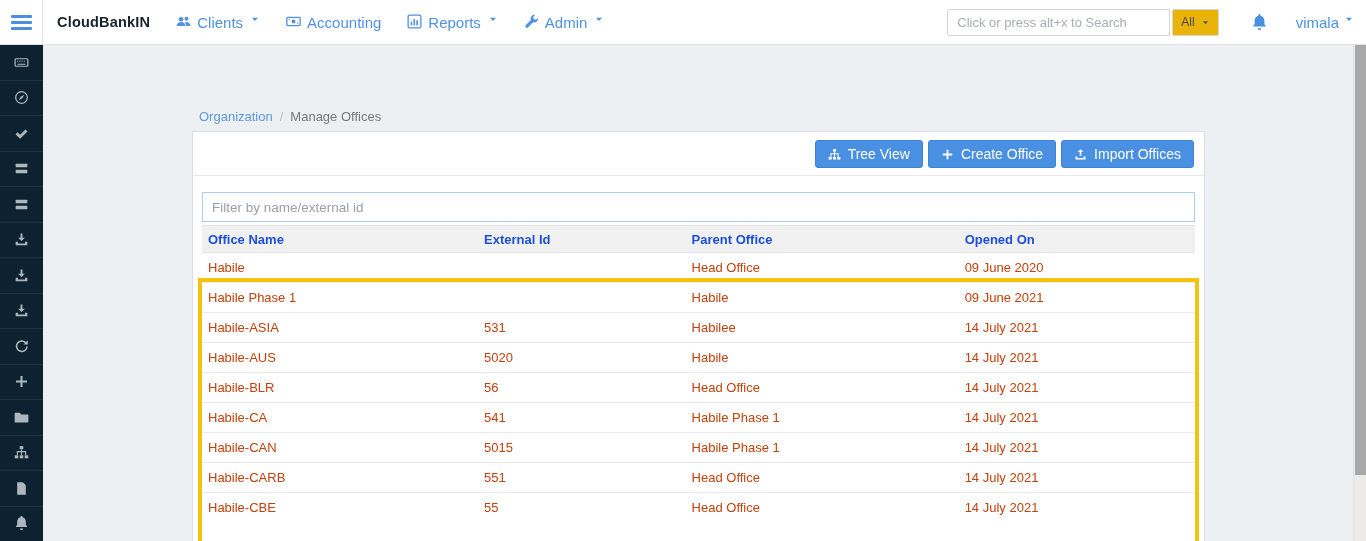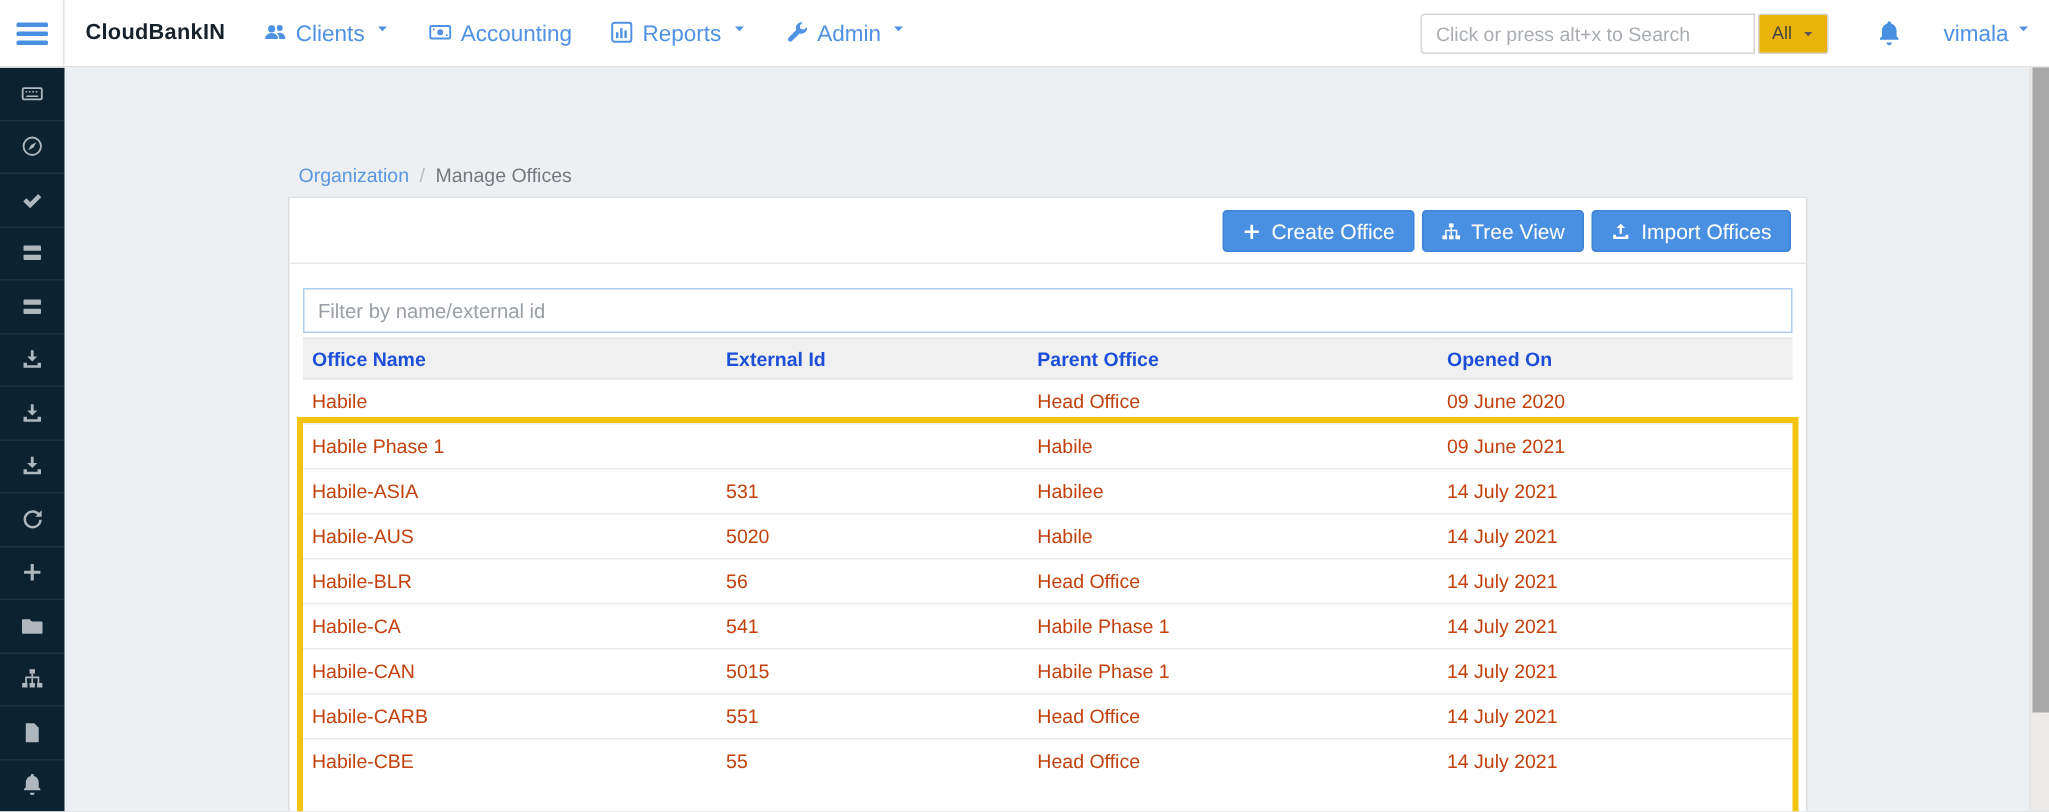--- a/index.html
+++ b/index.html
@@ -261,34 +261,34 @@
       <a>Organization</a>
       <span class="sep">/</span>
       <span class="cur">Manage Offices</span>
     </div>
 
     <section class="panel">
       <div class="panel-head">
         <div class="toolbar" id="toolbar">
             <button class="btn">
               <svg width="13" height="13" viewBox="0 0 16 16" fill="currentColor">
-                <path d="M6.9 2.2h2.2v4.7h4.7v2.2H9.1v4.7H6.9V9.1H2.2V6.9h4.7z"></path>
-              </svg>
-              <span>Create Office</span>
-            </button>
-            <button class="btn">
-              <svg width="13" height="13" viewBox="0 0 16 16" fill="currentColor">
                 <rect x="6.1" y="1.2" width="3.8" height="3.2"></rect>
                 <rect x="0.8" y="11" width="3.8" height="3.2"></rect>
                 <rect x="6.1" y="11" width="3.8" height="3.2"></rect>
                 <rect x="11.4" y="11" width="3.8" height="3.2"></rect>
                 <path d="M7.4 4.4h1.2v2H13v4.6h-1.2V7.6H4.2v3.4H3V6.4h4.4z"></path>
                 <rect x="7.4" y="7.6" width="1.2" height="3.4"></rect>
               </svg>
               <span>Tree View</span>
+            </button>
+            <button class="btn">
+              <svg width="13" height="13" viewBox="0 0 16 16" fill="currentColor">
+                <path d="M6.9 2.2h2.2v4.7h4.7v2.2H9.1v4.7H6.9V9.1H2.2V6.9h4.7z"></path>
+              </svg>
+              <span>Create Office</span>
             </button>
             <button class="btn">
               <svg width="13" height="13" viewBox="0 0 16 16" fill="currentColor">
                 <path d="M8 1.4 11.6 5H9v4.6H7V5H4.4z"></path>
                 <path d="M1.8 10.4h2.4v1.8h7.6v-1.8h2.4V14H1.8z"></path>
               </svg>
               <span>Import Offices</span>
             </button>
           </div>
       </div>

